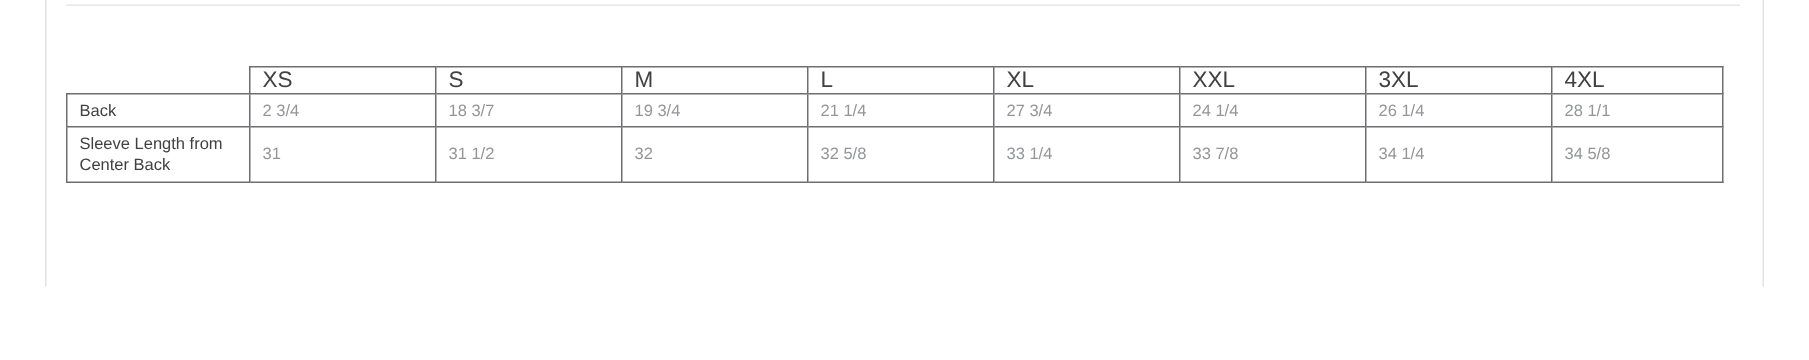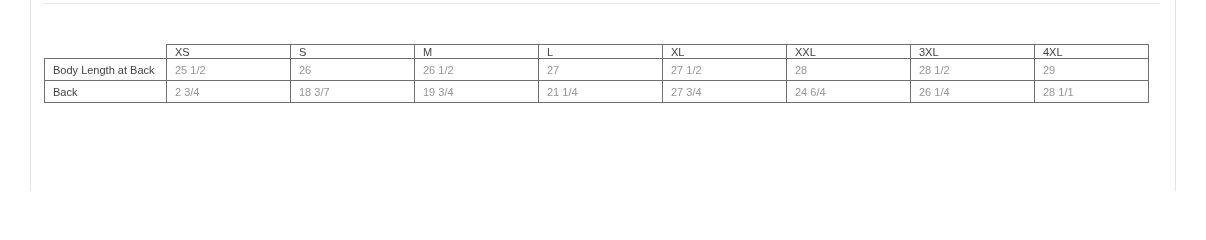--- a/index.html
+++ b/index.html
@@ -75,21 +75,21 @@
     vertical-align: middle;
     font-weight: normal;
     height: 22px;
     box-sizing: border-box;
     overflow: hidden;
   }
   
   table.measurements thead th {
     height: 14px;
     color: #414042;
-    font-size: 11px;
+    font-size: 15px;
   }
   table.measurements thead th.corner {
     border: none;
   }
   
   table.measurements tbody th.row-label {
     color: #414042;
     font-size: 11px;
     line-height: 14px;
     padding: 3px 8px;
@@ -134,38 +134,38 @@
           <th>M</th>
           <th>L</th>
           <th>XL</th>
           <th>XXL</th>
           <th>3XL</th>
           <th>4XL</th>
         </tr>
       </thead>
       <tbody>
         <tr>
-          <th class="row-label">Body Length at Back</th>
-          <td class="value">25 1/2</td>
-          <td class="value">26</td>
-          <td class="value">26 1/2</td>
-          <td class="value">27</td>
-          <td class="value">27 1/2</td>
-          <td class="value">28</td>
-          <td class="value">28 1/2</td>
-          <td class="value">29</td>
-        </tr>
-        <tr>
           <th class="row-label">Back</th>
           <td class="value">2 3/4</td>
           <td class="value">18 3/7</td>
           <td class="value">19 3/4</td>
           <td class="value">21 1/4</td>
           <td class="value">27 3/4</td>
-          <td class="value">24 6/4</td>
+          <td class="value">24 1/4</td>
           <td class="value">26 1/4</td>
           <td class="value">28 1/1</td>
+        </tr>
+        <tr class="tall">
+          <th class="row-label">Sleeve Length from Center Back</th>
+          <td class="value">31</td>
+          <td class="value">31 1/2</td>
+          <td class="value">32</td>
+          <td class="value">32 5/8</td>
+          <td class="value">33 1/4</td>
+          <td class="value">33 7/8</td>
+          <td class="value">34 1/4</td>
+          <td class="value">34 5/8</td>
         </tr>
       </tbody>
     </table>
   </div>
 
 </div>
 
 </body></html>

